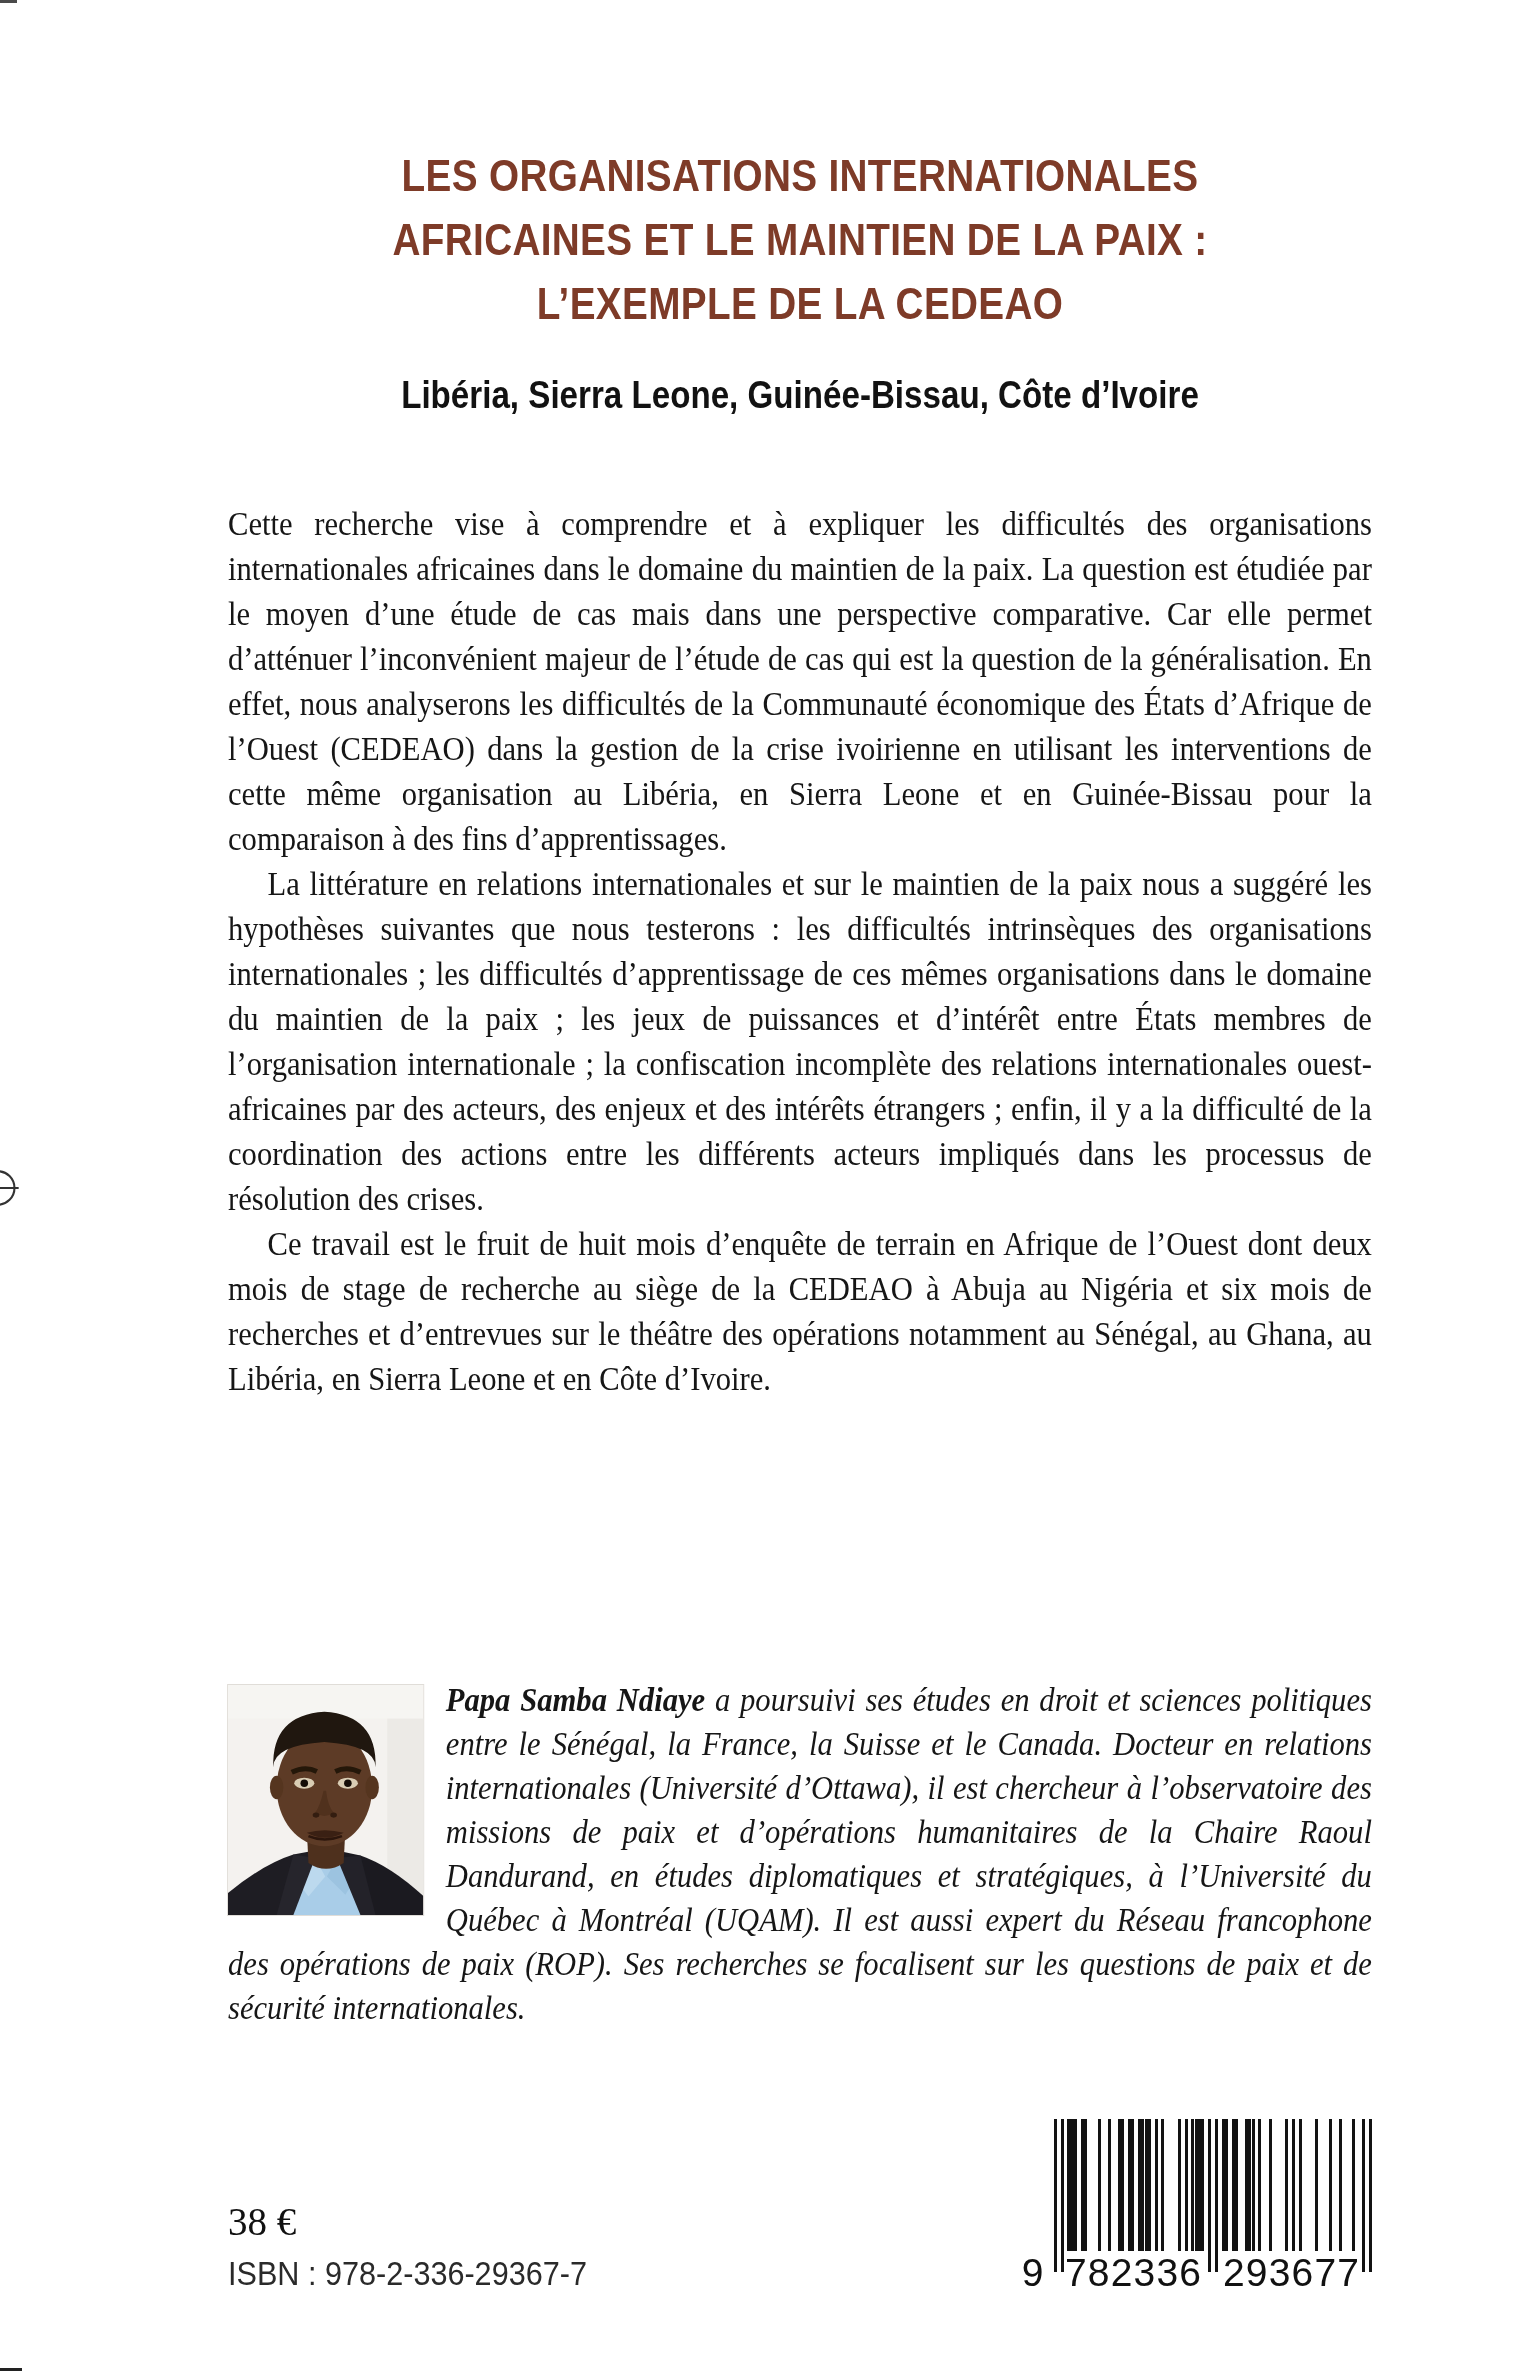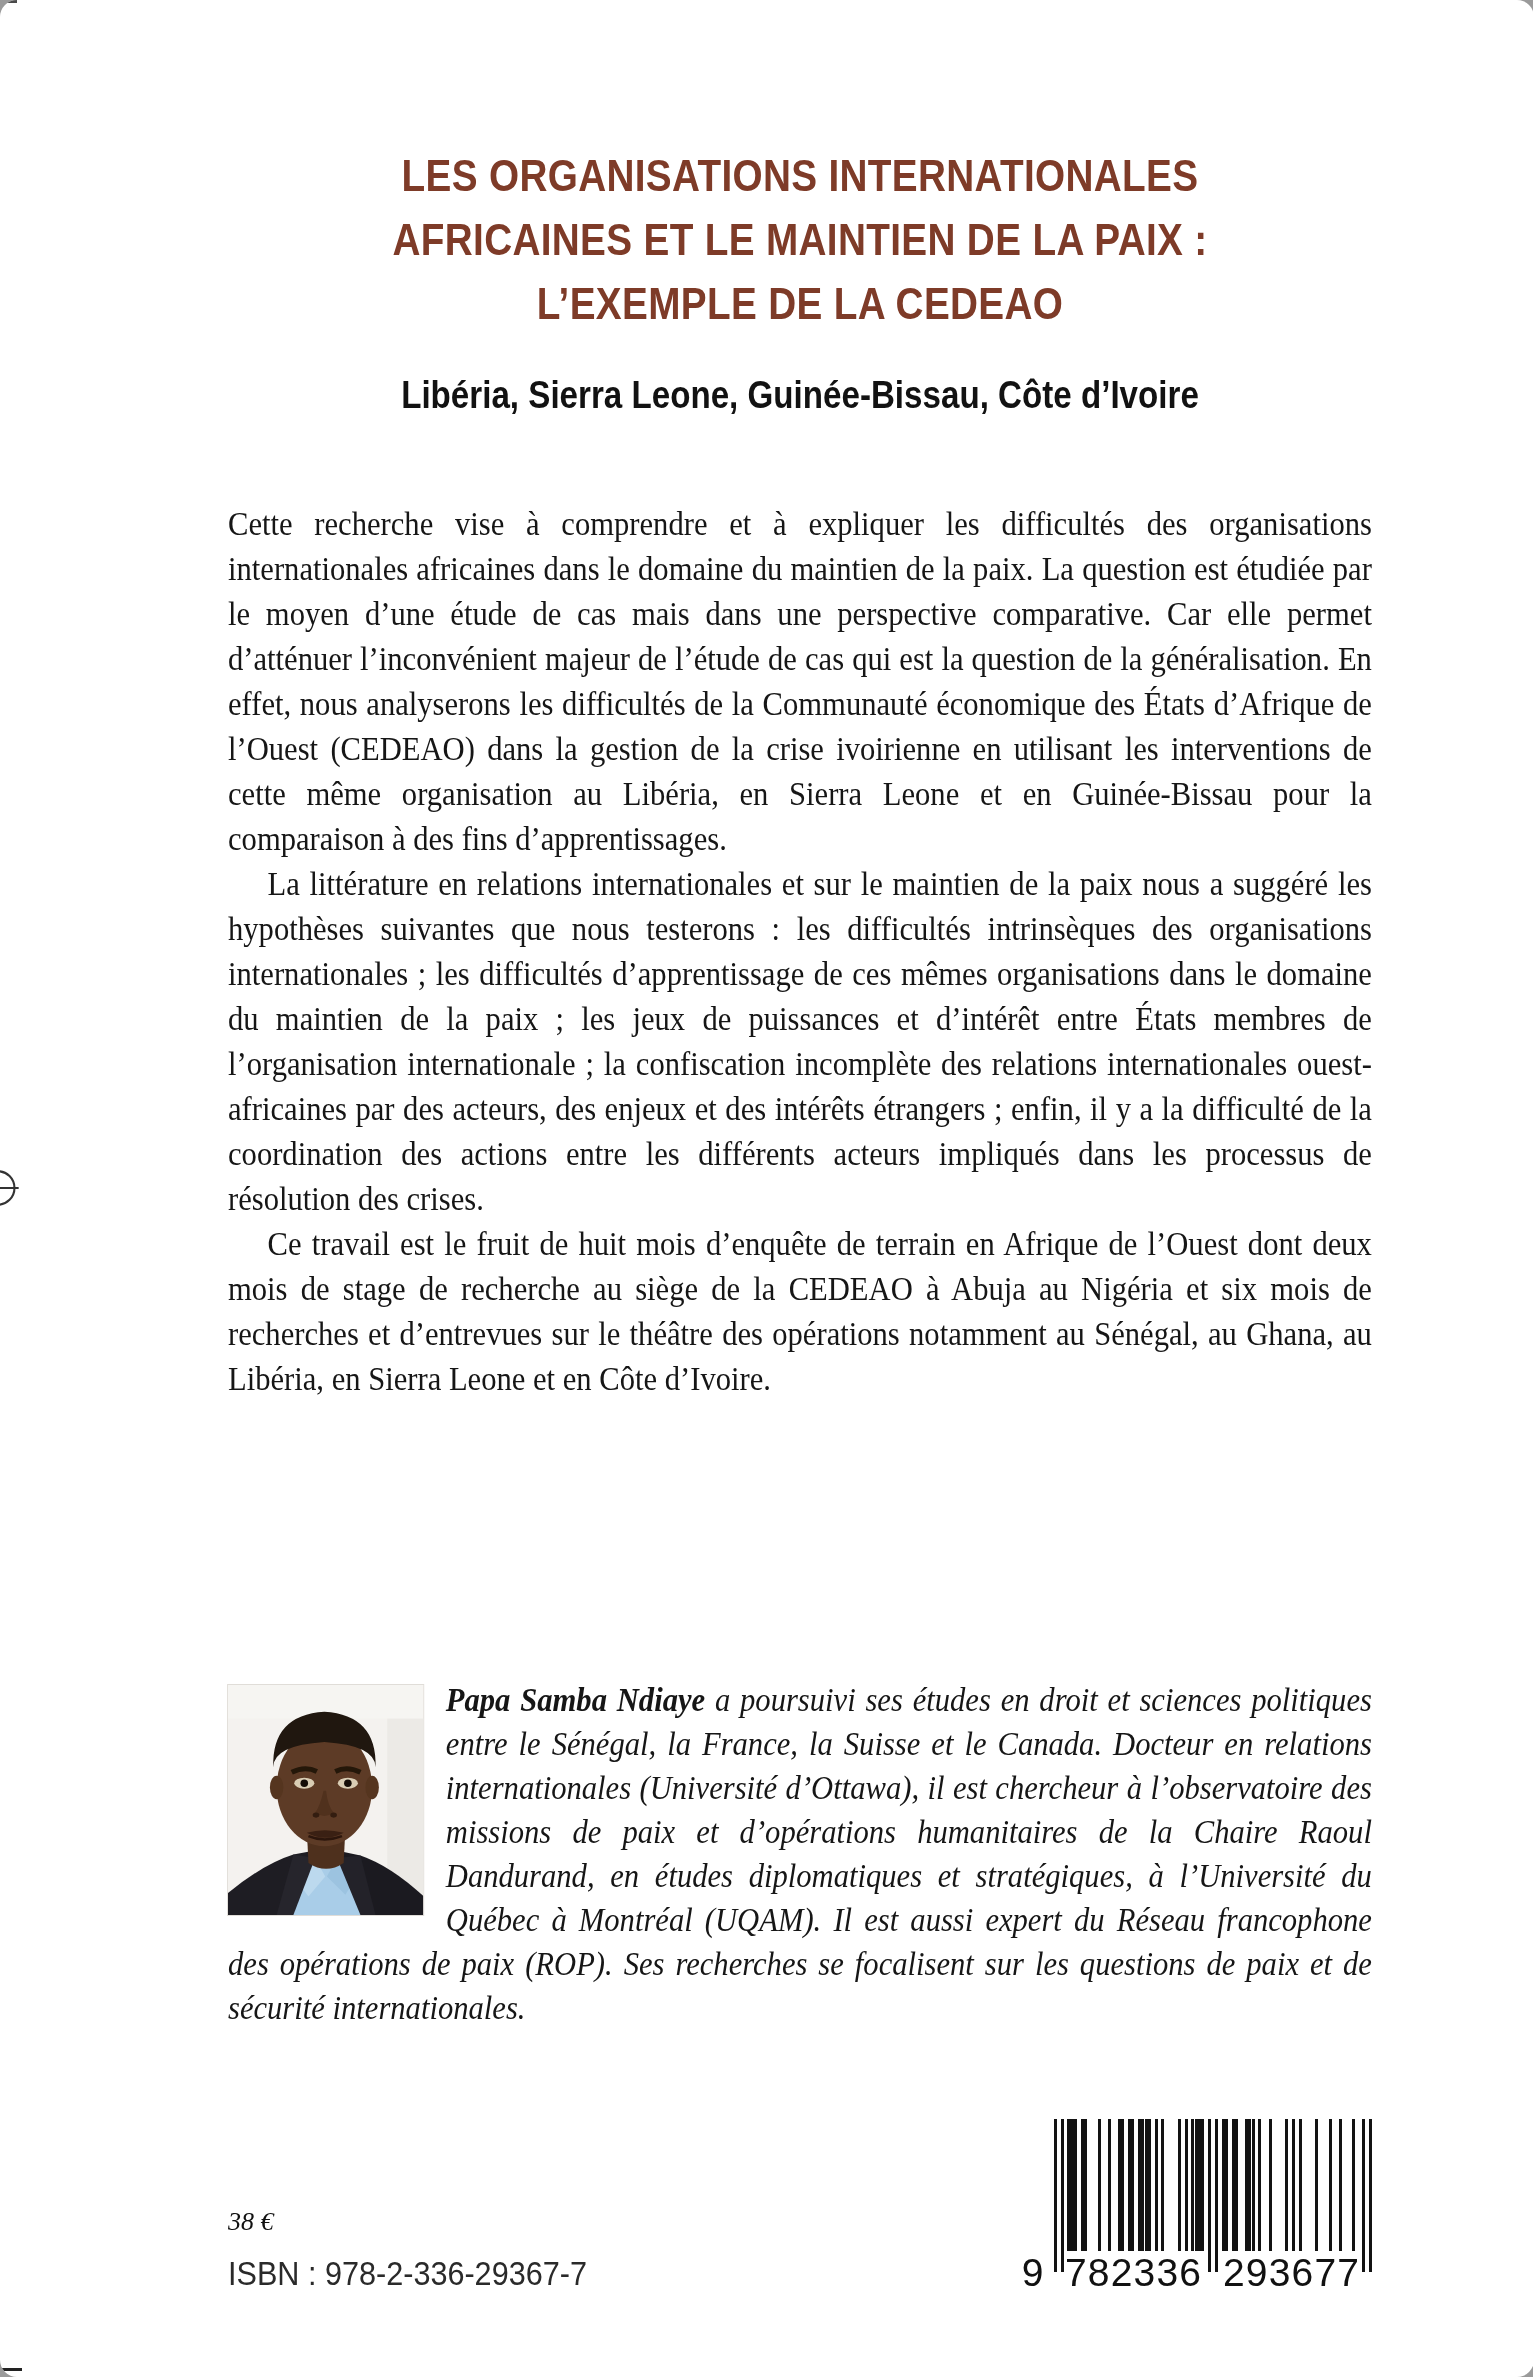--- a/index.html
+++ b/index.html
@@ -4,21 +4,20 @@
 <title>Back cover</title>
 <style>
   html,body{margin:0;padding:0;background:#9a9a9a;}
   .page{
     position:relative;
     width:1534px;height:2377px;
     background:#ffffff;
     overflow:hidden;
     font-family:"Liberation Serif","DejaVu Serif",serif;
     color:#161616;
-    border-radius:17px;
   }
   
   .corner-mark{position:absolute;left:0;top:0;width:17px;height:3.4px;background:#4a4a4a;}
   .trim-mark{position:absolute;left:0;top:2368px;width:22px;height:3.4px;background:#222;}
   .reg-mark{position:absolute;left:0;top:1167px;overflow:visible;}
   
   .title-block{
     position:absolute;left:228px;top:144px;width:1144px;
     text-align:center;
     font-family:"Liberation Sans","DejaVu Sans",sans-serif;
@@ -58,21 +57,21 @@
   .bio p{margin:0;}
   .photo{
     float:left;
     width:217px;height:230px;
     margin:6.7px 25px 5px 0;
     outline:0.8px solid #e0ddd8;
   }
   .bio-name{font-weight:bold;}
   
   .price-isbn{position:absolute;left:228px;top:2202px;}
-  .price{font-size:26px;line-height:40px;color:#111;font-style:italic;}
+  .price{font-size:39px;line-height:40px;color:#111;}
   .isbn{
     margin-top:13.4px;
     font-family:"Liberation Sans","DejaVu Sans",sans-serif;
     font-size:34px;line-height:37px;color:#2a2a2a;
     transform:scaleX(0.9);transform-origin:0 0;
     white-space:nowrap;
   }
   
   .barcode{position:absolute;left:1020px;top:2119px;width:360px;height:186px;}
   .bars{position:absolute;left:34px;top:0;width:318px;height:153px;}

